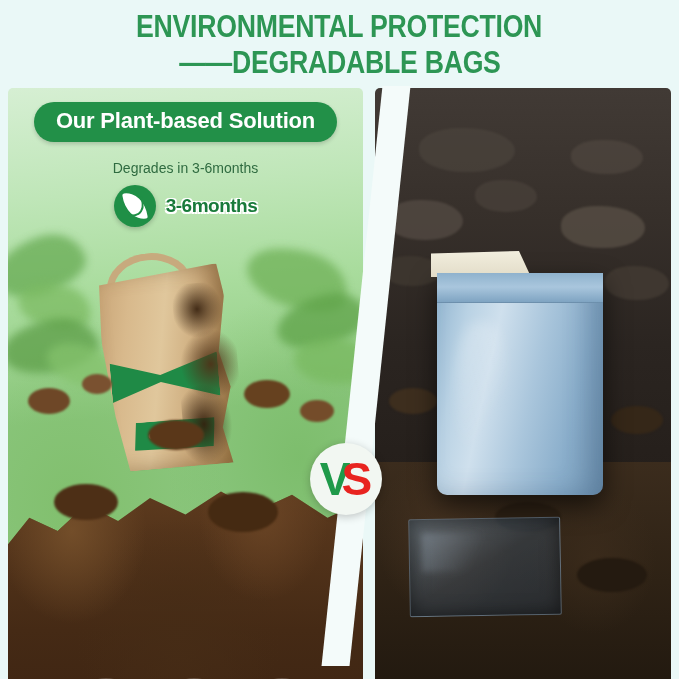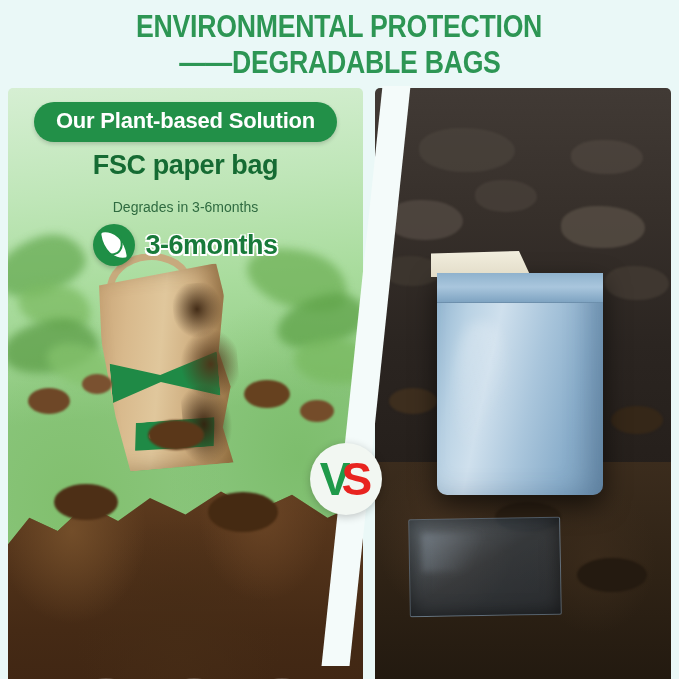--- a/index.html
+++ b/index.html
@@ -201,21 +201,21 @@
     border-radius: 2px 100% 2px 100%;
     transform: rotate(-8deg);
   }
   .leaf-circle::after {
     content: ""; position: absolute; left: 13px; top: 12px;
     width: 15px; height: 17px;
     border-right: 2px solid #1f8f46; border-bottom: 2px solid #1f8f46;
     border-radius: 0 0 60% 0; transform: rotate(-8deg);
   }
   .badge-text-green {
-    font-size: 27px; font-weight: 700; color: #187a3a;
+    font-size: 19px; font-weight: 700; color: #187a3a;
     letter-spacing: -0.5px;
     text-shadow: -1.5px -1.5px 0 #fff, 1.5px -1.5px 0 #fff,
                  -1.5px 1.5px 0 #fff, 1.5px 1.5px 0 #fff;
   }
   .no-circle {
     width: 44px; height: 44px; border-radius: 50%;
     border: 5px solid #e02b26; background: rgba(225,225,225,0.82);
     position: relative; flex: 0 0 auto;
   }
   .no-circle .mini-bag {
@@ -306,21 +306,20 @@
     <div class="soil-crumb" style="left:20px;top:300px;width:42px;height:26px;background:#6e4727;"></div>
     <div class="soil-crumb" style="left:74px;top:286px;width:30px;height:20px;background:#7a5130;"></div>
     <div class="soil-crumb" style="left:236px;top:292px;width:46px;height:28px;background:#66411f;"></div>
     <div class="soil-crumb" style="left:292px;top:312px;width:34px;height:22px;background:#744c2a;"></div>
     <div class="soil-crumb" style="left:140px;top:332px;width:56px;height:30px;background:#5a3719;"></div>
     <div class="soil-crumb" style="left:46px;top:396px;width:64px;height:36px;background:#4d2f16;"></div>
     <div class="soil-crumb" style="left:200px;top:404px;width:70px;height:40px;background:#452a12;"></div>
 
     <div class="hdr" style="top:14px;">
       <div class="pill pill-green">Our Plant-based Solution</div>
-      <div class="sub-title sub-title-green">FSC paper bag</div>
       <div class="sub-note sub-note-green">Degrades in 3-6months</div>
       <div class="badge-row">
         <span class="leaf-circle"></span>
         <span class="badge-text-green">3-6months</span>
       </div>
     </div>
 
     <div class="certs">
 
       <div class="cert">

